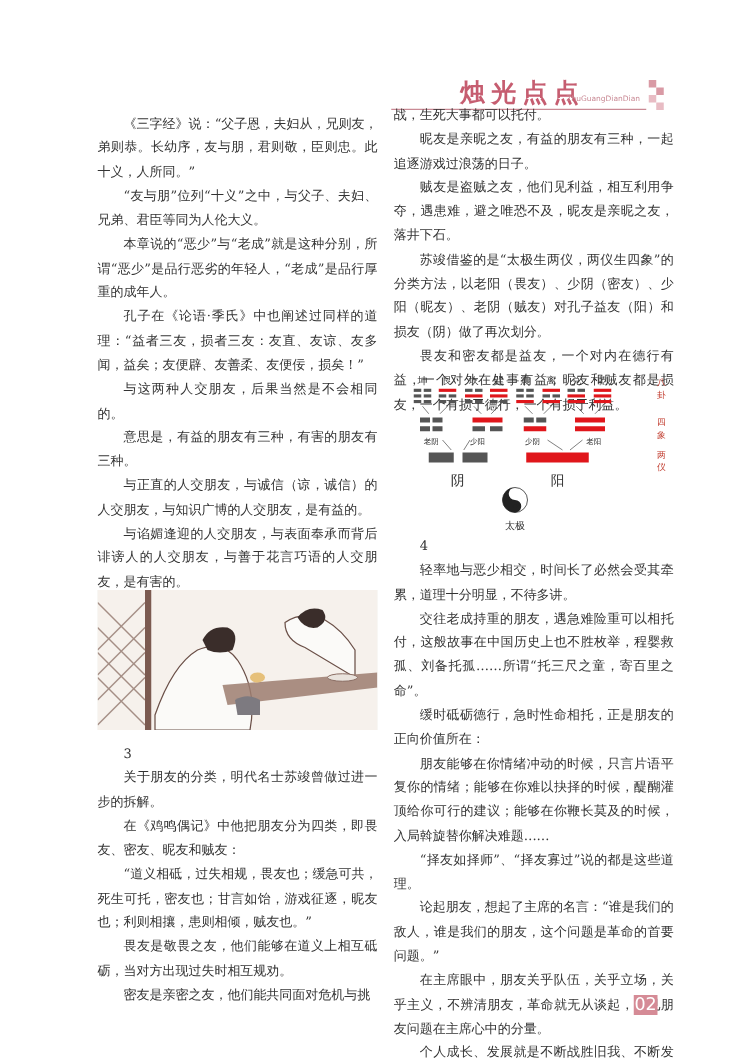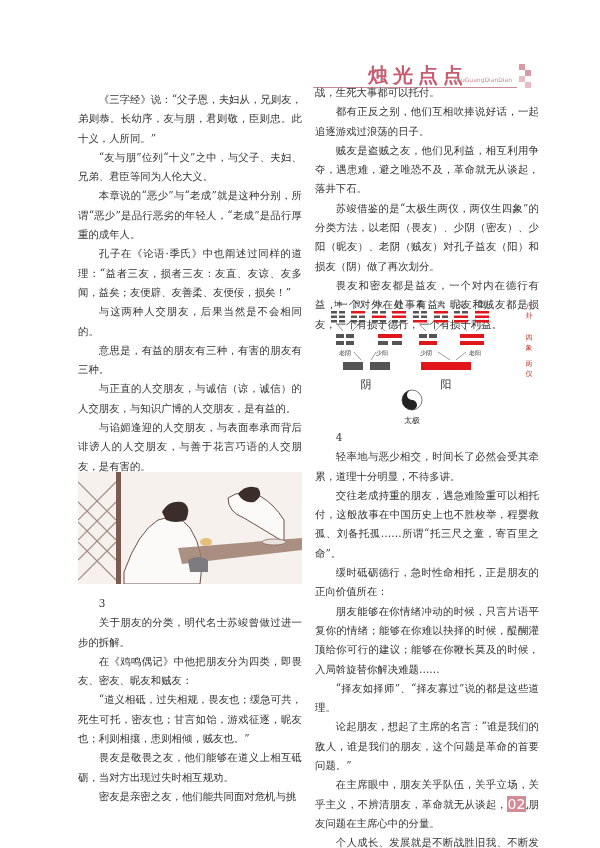--- a/index.html
+++ b/index.html
@@ -79,22 +79,22 @@
   <p class="num">3</p>
   <p>关于朋友的分类，明代名士苏竣曾做过进一步的拆解。</p>
   <p>在《鸡鸣偶记》中他把朋友分为四类，即畏友、密友、昵友和贼友：</p>
   <p>“道义相砥，过失相规，畏友也；缓急可共，死生可托，密友也；甘言如饴，游戏征逐，昵友也；利则相攘，患则相倾，贼友也。”</p>
   <p>畏友是敬畏之友，他们能够在道义上相互砥砺，当对方出现过失时相互规劝。</p>
   <p>密友是亲密之友，他们能共同面对危机与挑</p>
 </div>
 
 <div class="col right">
   <p class="noindent">战，生死大事都可以托付。</p>
-  <p>都有正反之别，他们互相吹捧说好话，一起追逐游戏过浪荡的日子。</p>
-  <p>贼友是盗贼之友，他们见利益，相互利用争夺，遇患难，避之唯恐不及，革命就无从谈起，落井下石。</p>
+  <p>昵友是亲昵之友，有益的朋友有三种，一起追逐游戏过浪荡的日子。</p>
+  <p>贼友是盗贼之友，他们见利益，相互利用争夺，遇患难，避之唯恐不及，昵友是亲昵之友，落井下石。</p>
   <p>苏竣借鉴的是“太极生两仪，两仪生四象”的分类方法，以老阳（畏友）、少阴（密友）、少阳（昵友）、老阴（贼友）对孔子益友（阳）和损友（阴）做了再次划分。</p>
   <p>畏友和密友都是益友，一个对内在德行有益，一个对外在处事有益；昵友和贼友都是损友，一个有损于德行，一个有损于利益。</p>
 </div>
 
 <div class="diagram">
   <svg width="225" height="128" viewBox="0 0 225 128" font-family="DejaVu Sans, sans-serif">
 
     <g font-size="8" fill="#333" text-anchor="middle">
       <text x="20" y="9">坤</text>
       <text x="40" y="9">艮</text>

